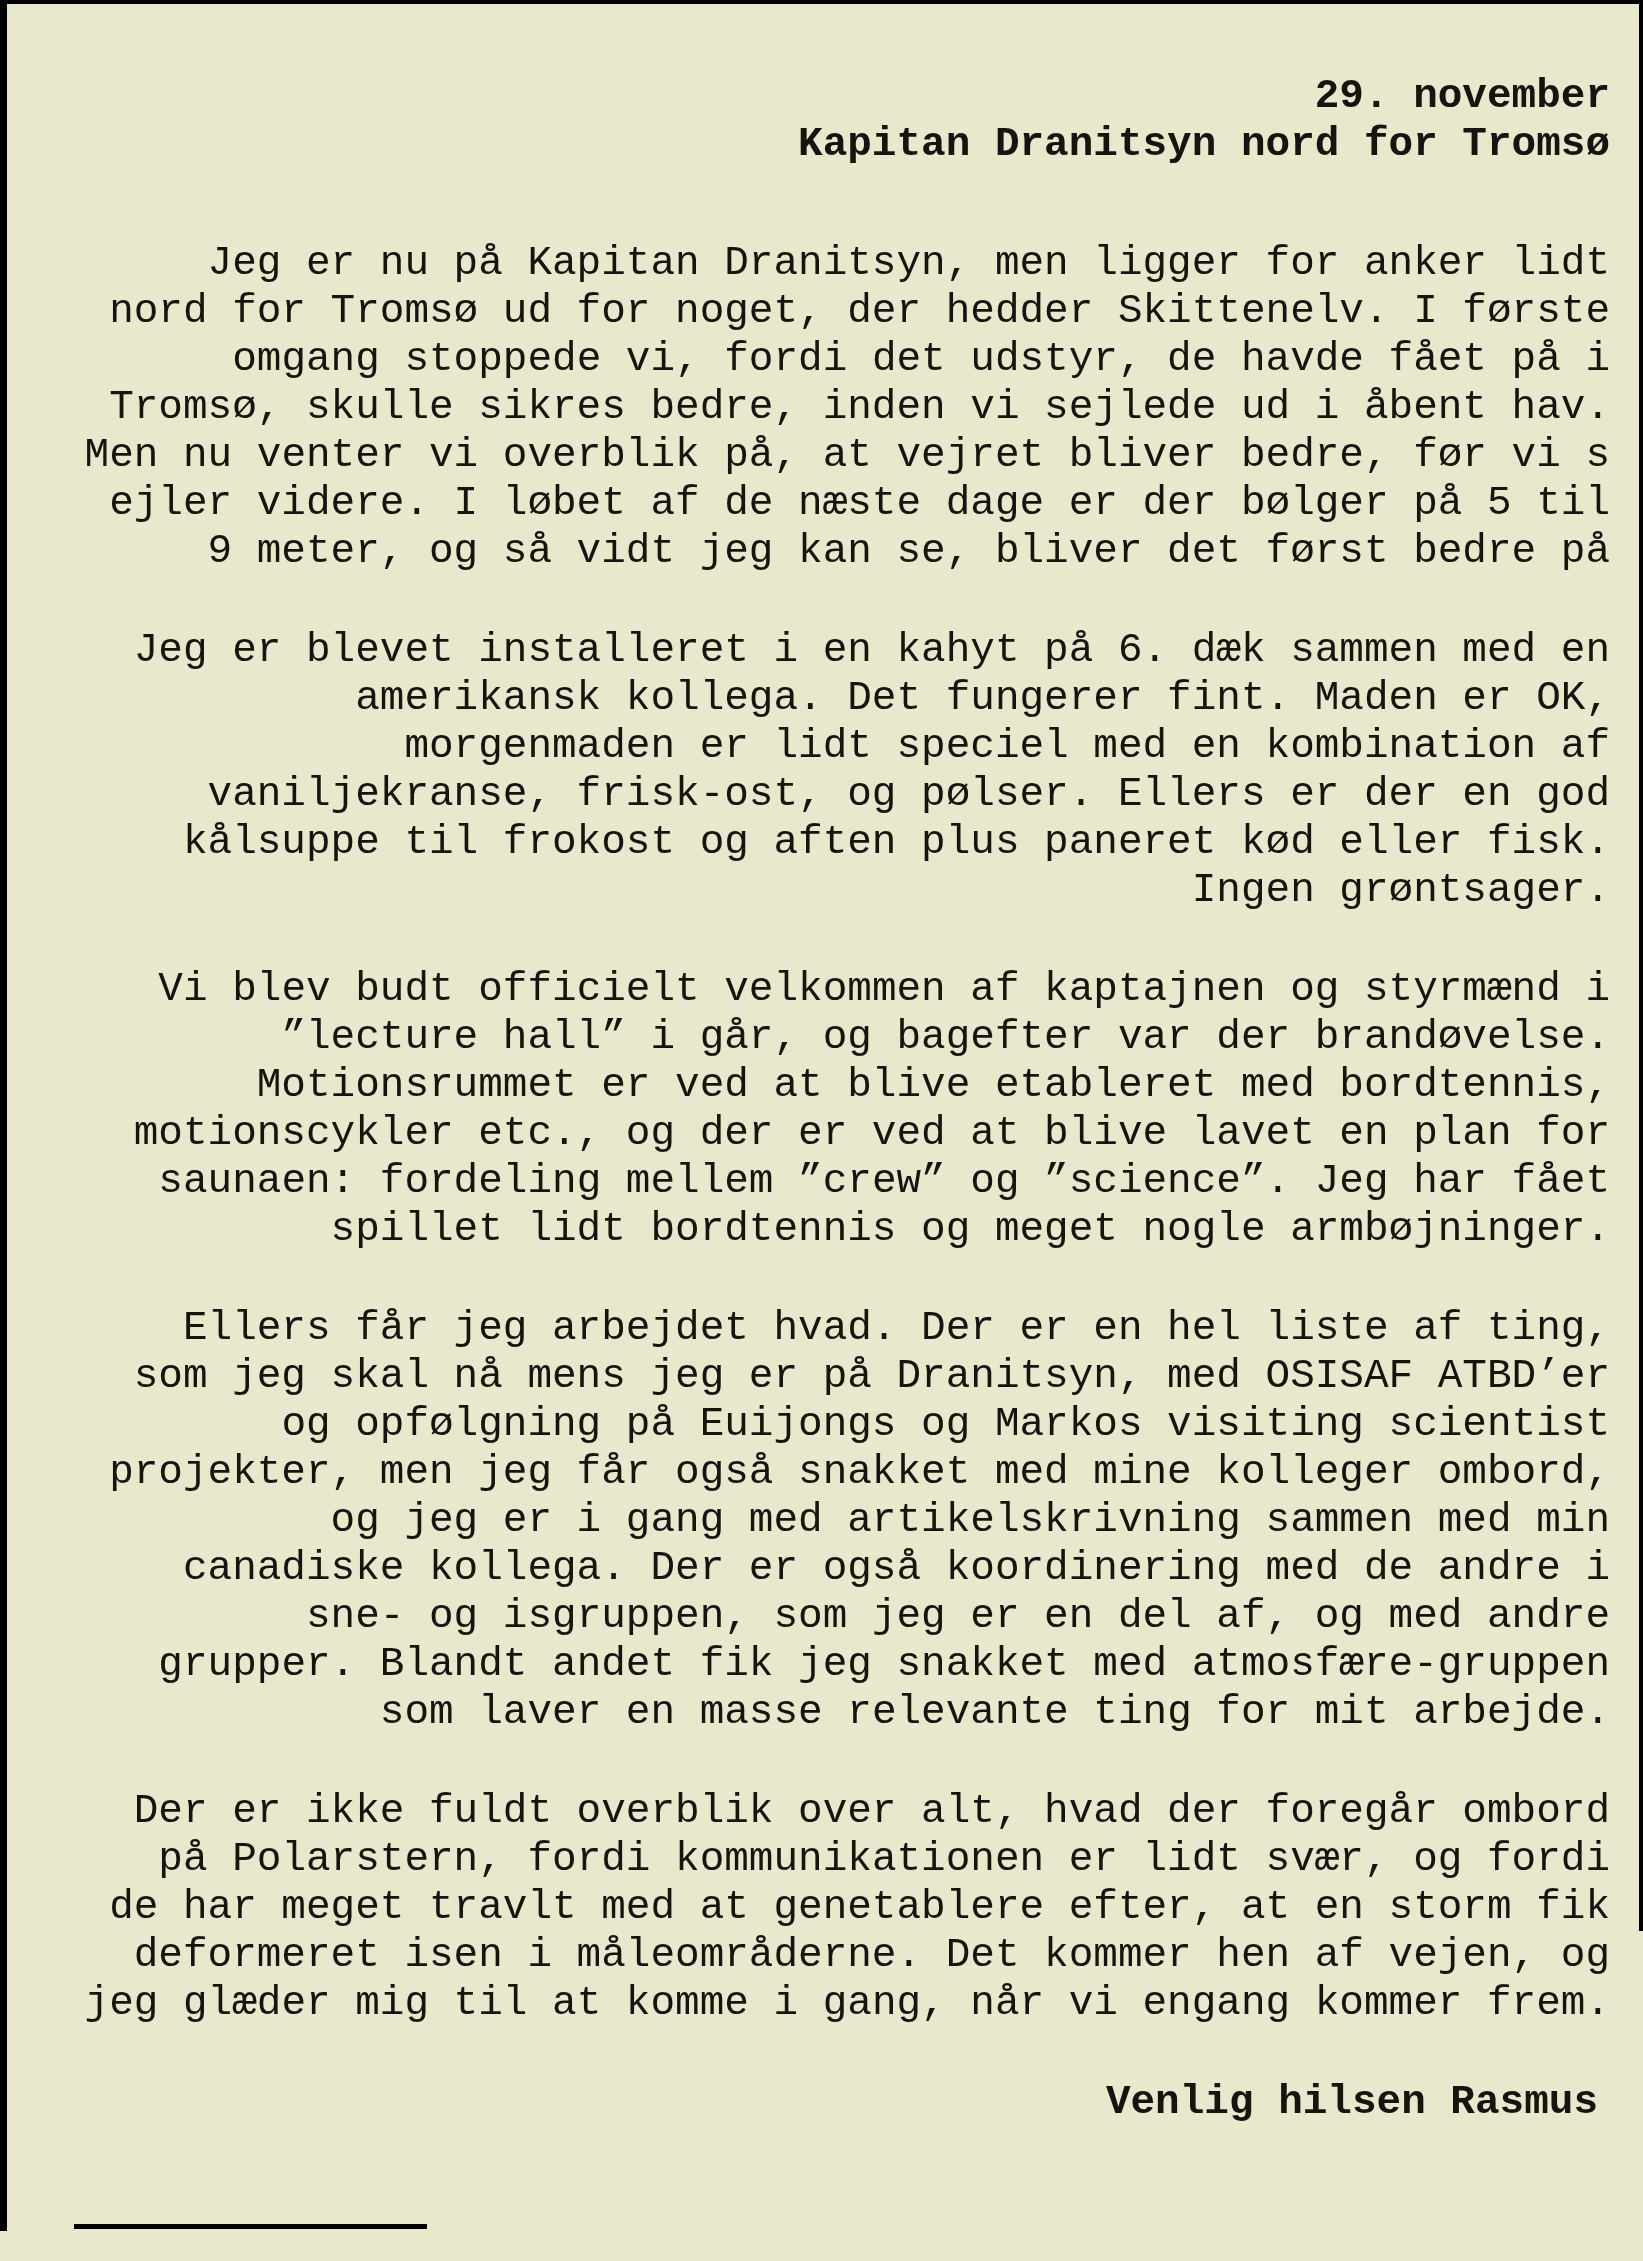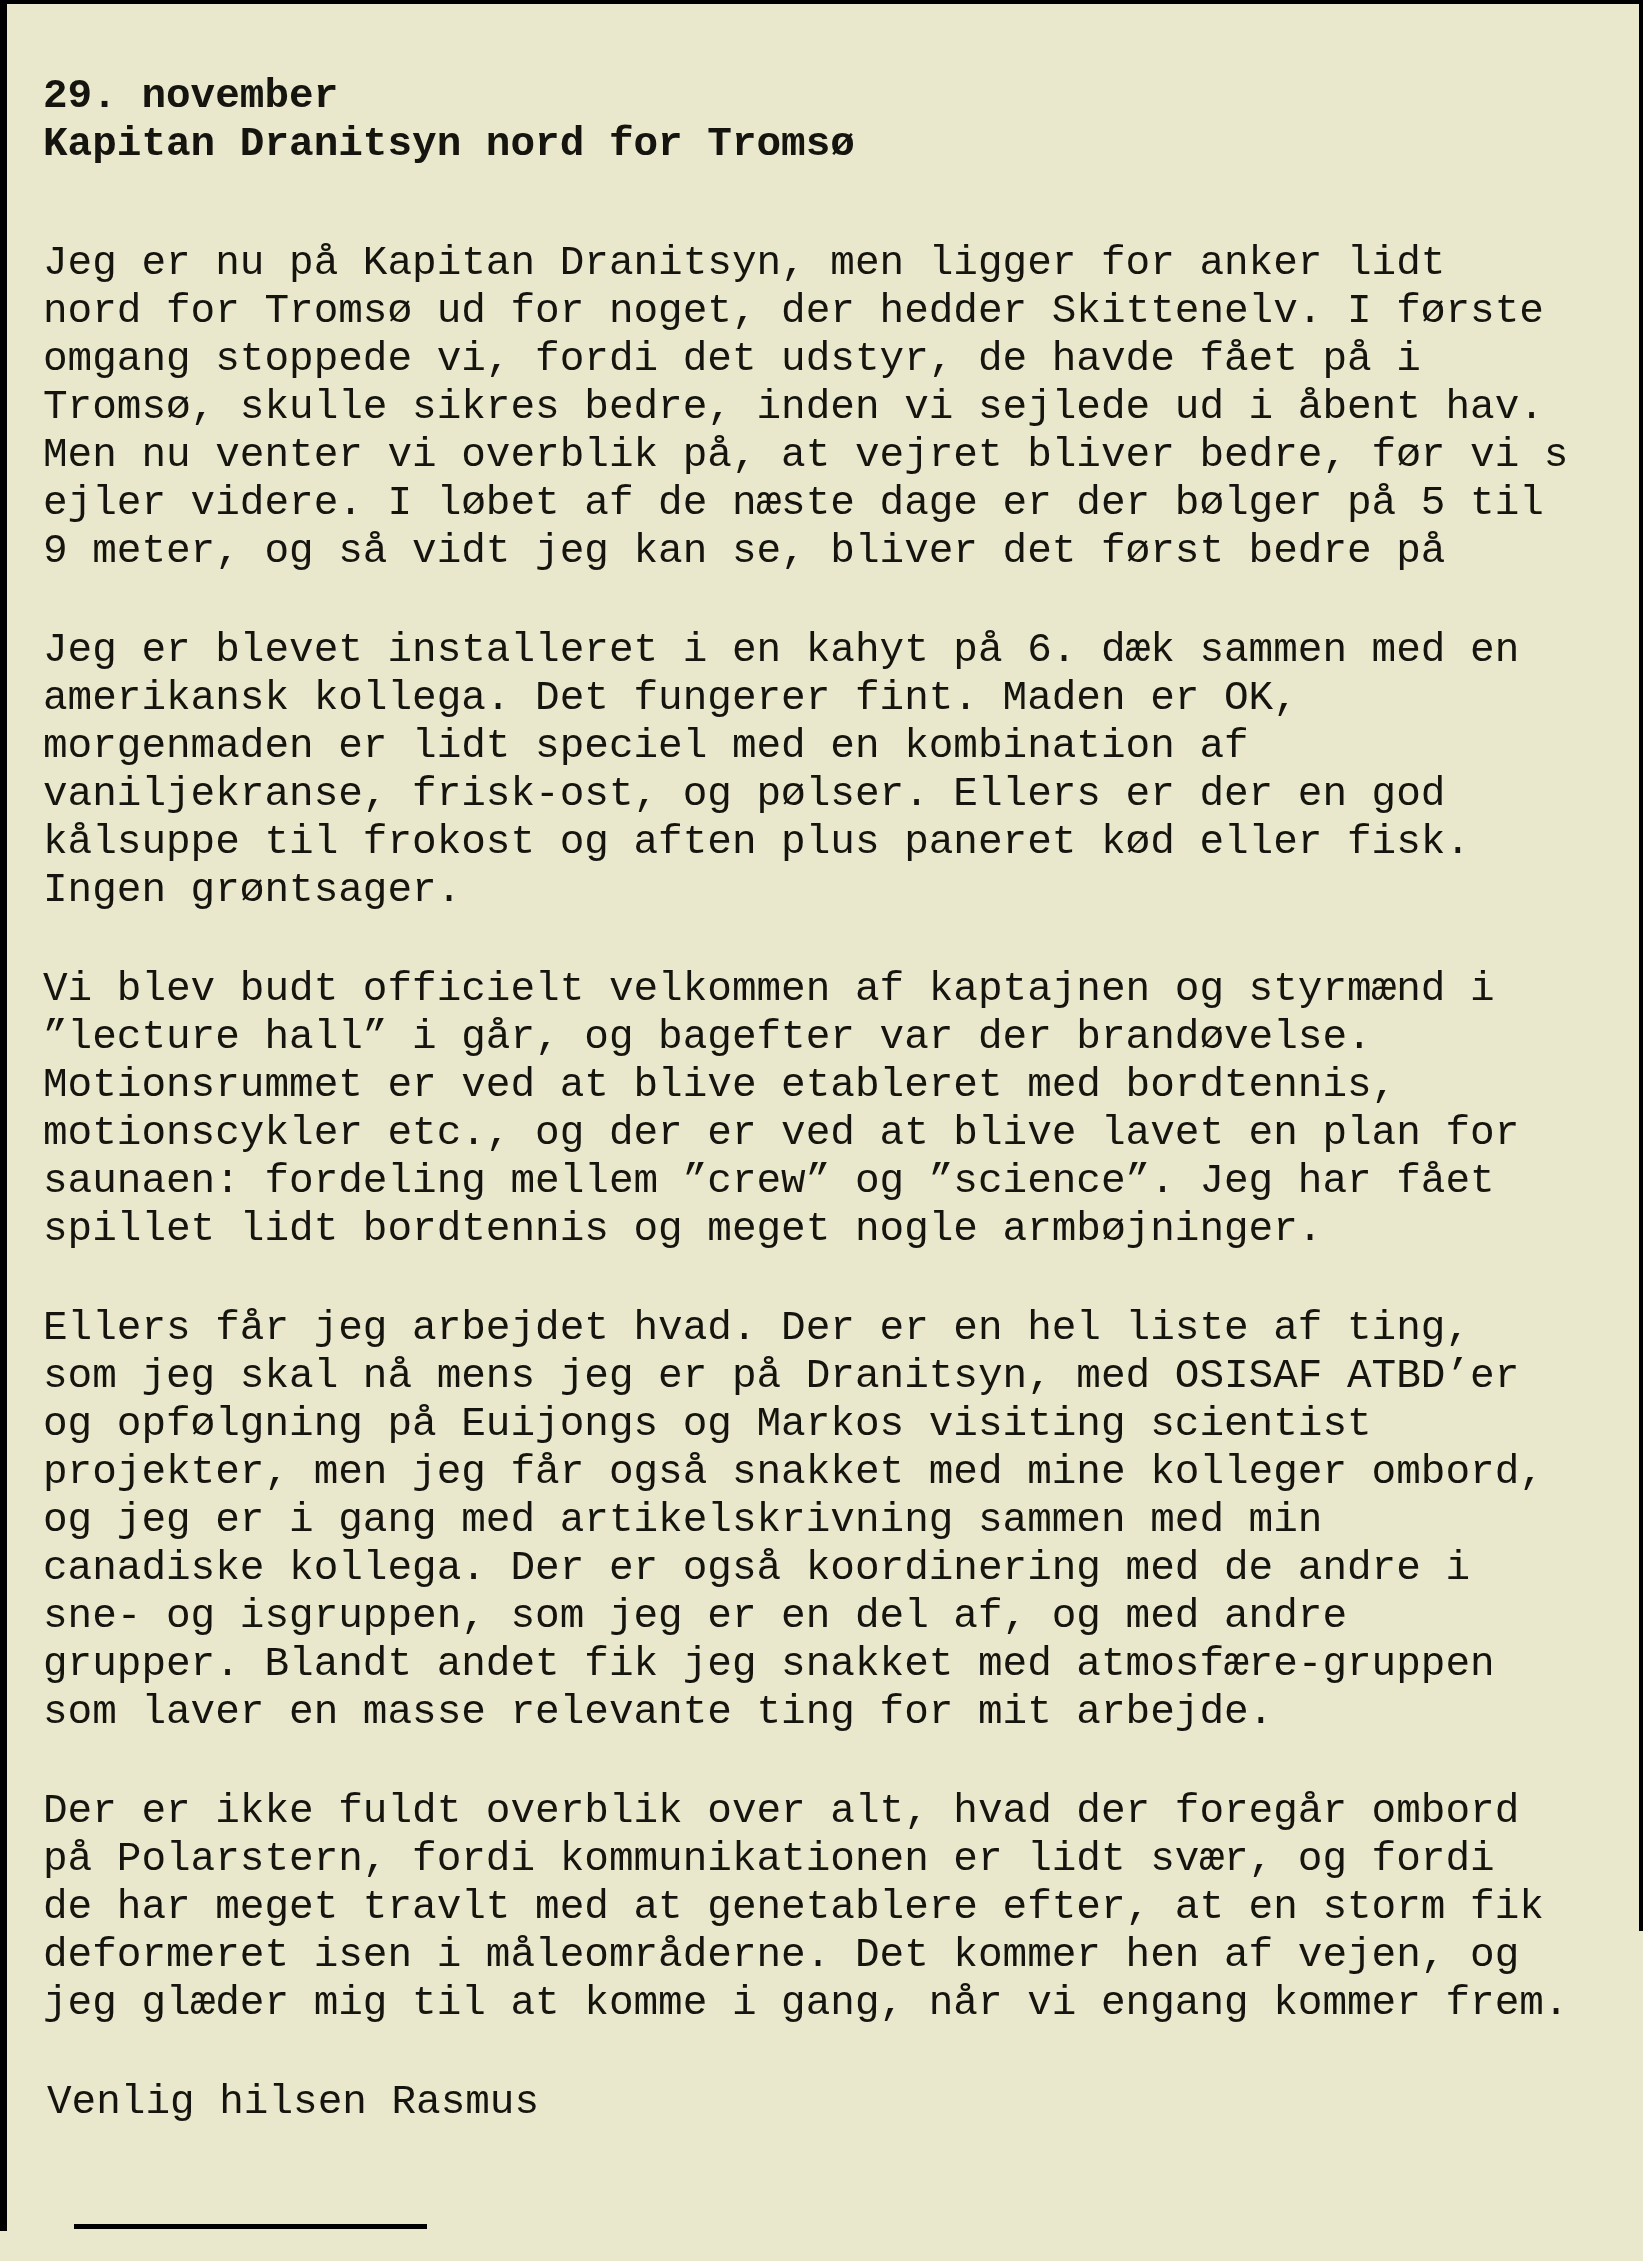--- a/index.html
+++ b/index.html
@@ -8,20 +8,21 @@
     background: #E9E8CC;
   }
   .page {
     position: relative;
     width: 1643px;
     height: 2231px;
     background: var(--bg, #E9E8CC);
     overflow: hidden;
     font-family: "Liberation Mono", "DejaVu Sans Mono", monospace;
     color: var(--fg, #15140F);
+    text-align: right;
   }
   
   .frame-top {
     position: absolute; left: 0; top: 0;
     width: 100%; height: 4.1px;
     background: var(--frame, #000);
   }
   .frame-left {
     position: absolute; left: 0; top: 0;
     width: 6.6px; height: 100%;
@@ -50,21 +51,22 @@
     font-weight: bold;
     margin: 0 0 71px 0;
   }
   .para {
     margin: 8px 0 51px 0;
   }
   .line {
     white-space: pre;
   }
   .signoff {
-    margin: 4px;
+    margin: 12px;
+    font-weight: bold;
   }
 </style>
 </head>
 <body>
 
 <div class="page" style="--bg: #E9E8CC; --fg: #15140F; --frame: #000000;">
   <div class="frame-top"></div>
   <div class="frame-left"></div>
   <div class="frame-right"></div>
   <div class="frame-bottom"></div>

